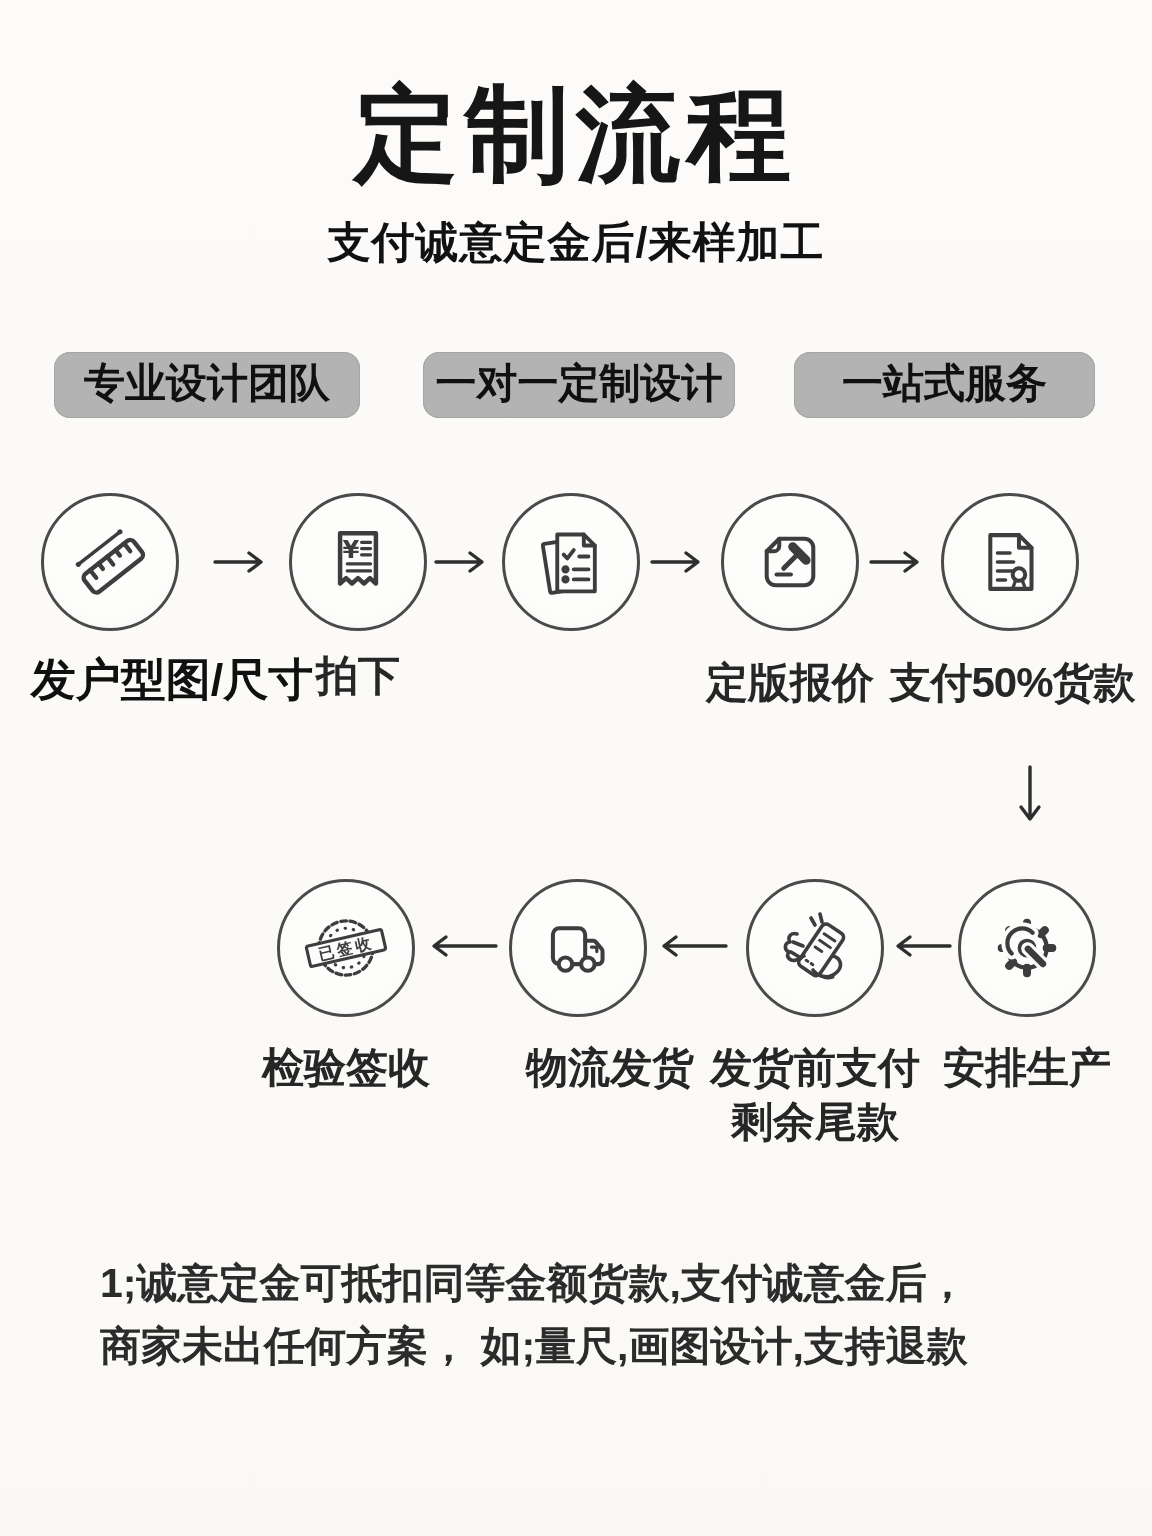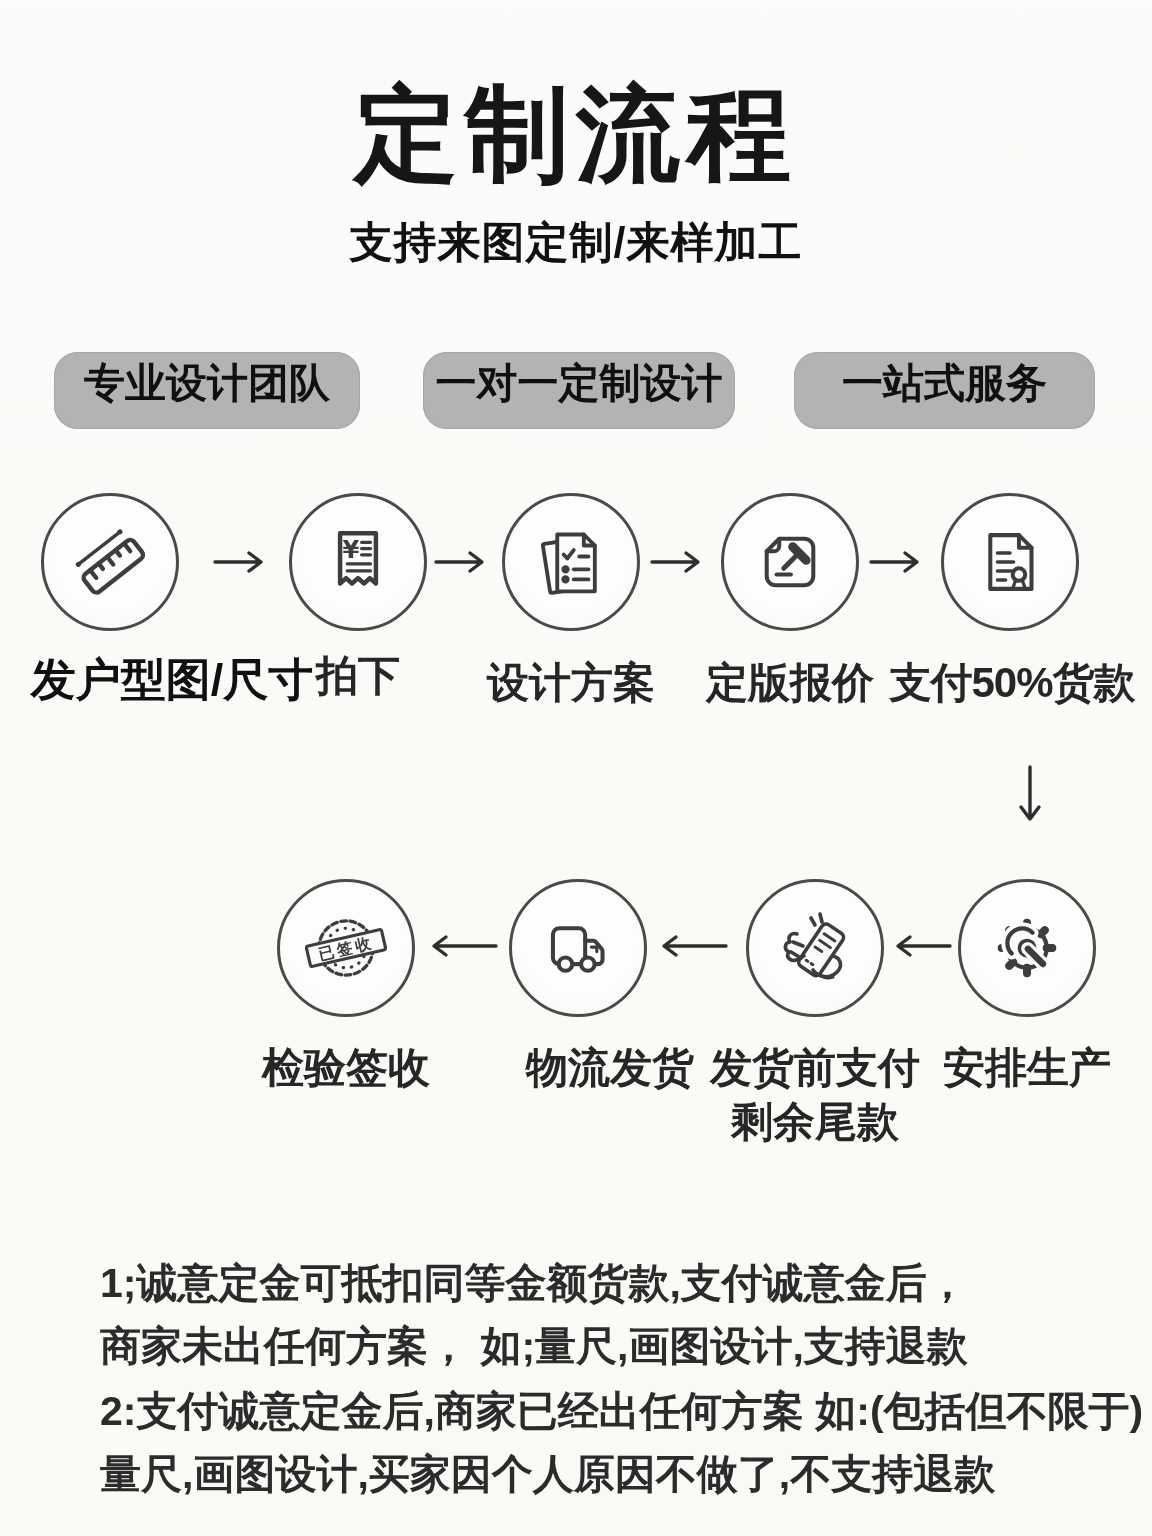--- a/index.html
+++ b/index.html
@@ -1,35 +1,35 @@
 <!DOCTYPE html>
 <html><head>
 <meta charset="utf-8">
 <style>
   html,body{margin:0;padding:0;}
   body{width:1152px;height:1536px;background:#fbfaf8;font-family:"Liberation Sans","DejaVu Sans",sans-serif;}
   .canvas{position:relative;width:1152px;height:1536px;overflow:hidden;background:linear-gradient(180deg,#fcfbf9 0%,#faf9f6 100%);}
   .page-title{position:absolute;left:0;right:0;top:66px;text-align:center;font-size:104px;font-weight:900;color:#161616;letter-spacing:7px;}
   .page-subtitle{position:absolute;left:0;right:0;top:214px;text-align:center;font-size:43px;font-weight:800;color:#111;letter-spacing:1px;}
-  .badge{position:absolute;top:352px;height:77px;line-height:62px;background:#b3b3b3;border-radius:24px;text-align:center;font-size:41px;font-weight:800;color:#101010;box-shadow:inset 0 0 0 1px #a6a6a6;}
+  .badge{position:absolute;top:352px;height:66px;line-height:62px;background:#b3b3b3;border-radius:16px;text-align:center;font-size:41px;font-weight:800;color:#101010;box-shadow:inset 0 0 0 1px #a6a6a6;}
   .ell{position:absolute;width:138px;height:138px;border-radius:50%;border:3px solid #4a4a4a;background:radial-gradient(circle at 50% 42%,#fdfdfc 60%,#f5f4f1 100%);display:flex;align-items:center;justify-content:center;box-sizing:border-box;}
   .lbl{position:absolute;transform:translateX(-50%);white-space:nowrap;text-align:center;font-size:42px;font-weight:700;color:#262626;letter-spacing:0px;}
   .lbl.big{font-size:45px;font-weight:900;color:#101010;margin-left:24px;}
   .arrow{position:absolute;}
   .notes{position:absolute;left:100px;width:1020px;color:#2b2b2b;}
   .note-line{display:block;white-space:nowrap;font-size:41px;font-weight:700;line-height:63px;letter-spacing:0px;}
   svg{display:block;}
 </style>
 </head>
 <body>
 
 <div class="canvas">
 
   <div class="page-title">定制流程</div>
-  <div class="page-subtitle">支持来图定制/来样加工</div>
+  <div class="page-subtitle">支付诚意定金后/来样加工</div>
 
   <div class="badge" style="left:54px;width:306px;">专业设计团队</div>
   <div class="badge" style="left:423px;width:312px;">一对一定制设计</div>
   <div class="badge" style="left:794px;width:301px;">一站式服务</div>
 
   <div class="ell" style="left:41px;top:493px;">
     <svg viewBox="0 0 96 96" width="94" height="94" fill="none" stroke="#3d3d3d" stroke-width="4.5" stroke-linecap="round" stroke-linejoin="round">
       <g transform="rotate(-38 48 48)">
         <rect x="16" y="42" width="64" height="23" rx="5"></rect>
         <path d="M27 42 v10 M38 42 v7 M49 42 v10 M60 42 v7 M71 42 v10"></path>
@@ -68,21 +68,20 @@
       <path d="M33 18 H62 L74 30 V80 H33 Z" fill="#fcfcfb"></path>
       <path d="M62 18 V30 H74"></path>
       <path d="M40 40 l4 4 l7 -9"></path>
       <path d="M57 42 h10"></path>
       <circle cx="42" cy="56" r="2.4"></circle>
       <path d="M51 56 h16"></path>
       <circle cx="42" cy="67" r="2.4"></circle>
       <path d="M51 67 h16"></path>
     </svg>
   </div>
-  <div class="lbl" style="left:571px;top:655px;">设计方案</div>
 
   <div class="arrow" style="left:650px;top:548px;">
     <svg width="56" height="28" viewBox="0 0 56 28" fill="none" stroke="#2e2e2e" stroke-width="3.4" stroke-linecap="round" stroke-linejoin="round">
         <path d="M2 14 H46 M36 5 L48 14 L36 23"></path>
       </svg>
   </div>
 
   <div class="ell" style="left:721px;top:493px;">
     <svg viewBox="0 0 96 96" width="86" height="86" fill="none" stroke="#3d3d3d" stroke-width="4.5" stroke-linecap="round" stroke-linejoin="round">
       <path d="M36 22 H64 a10 10 0 0 1 10 10 V64 a10 10 0 0 1 -10 10 H32 a10 10 0 0 1 -10 -10 V36 Z"></path>
@@ -189,18 +188,14 @@
         <line x1="49" y1="49" x2="65" y2="65" stroke-width="7"></line>
       </g>
     </svg>
   </div>
   <div class="lbl" style="left:1027px;top:1040px;">安排生产</div>
 
   <div class="notes" style="top:1252px;">
     <span class="note-line">1;诚意定金可抵扣同等金额货款,支付诚意金后，</span>
     <span class="note-line">商家未出任何方案， 如;量尺,画图设计,支持退款</span>
   </div>
-  <div class="notes" style="top:1380px;">
-    <span class="note-line">2:支付诚意定金后,商家已经出任何方案 如:(包括但不限于)</span>
-    <span class="note-line">量尺,画图设计,买家因个人原因不做了,不支持退款</span>
-  </div>
 
 </div>
 
 </body></html>

